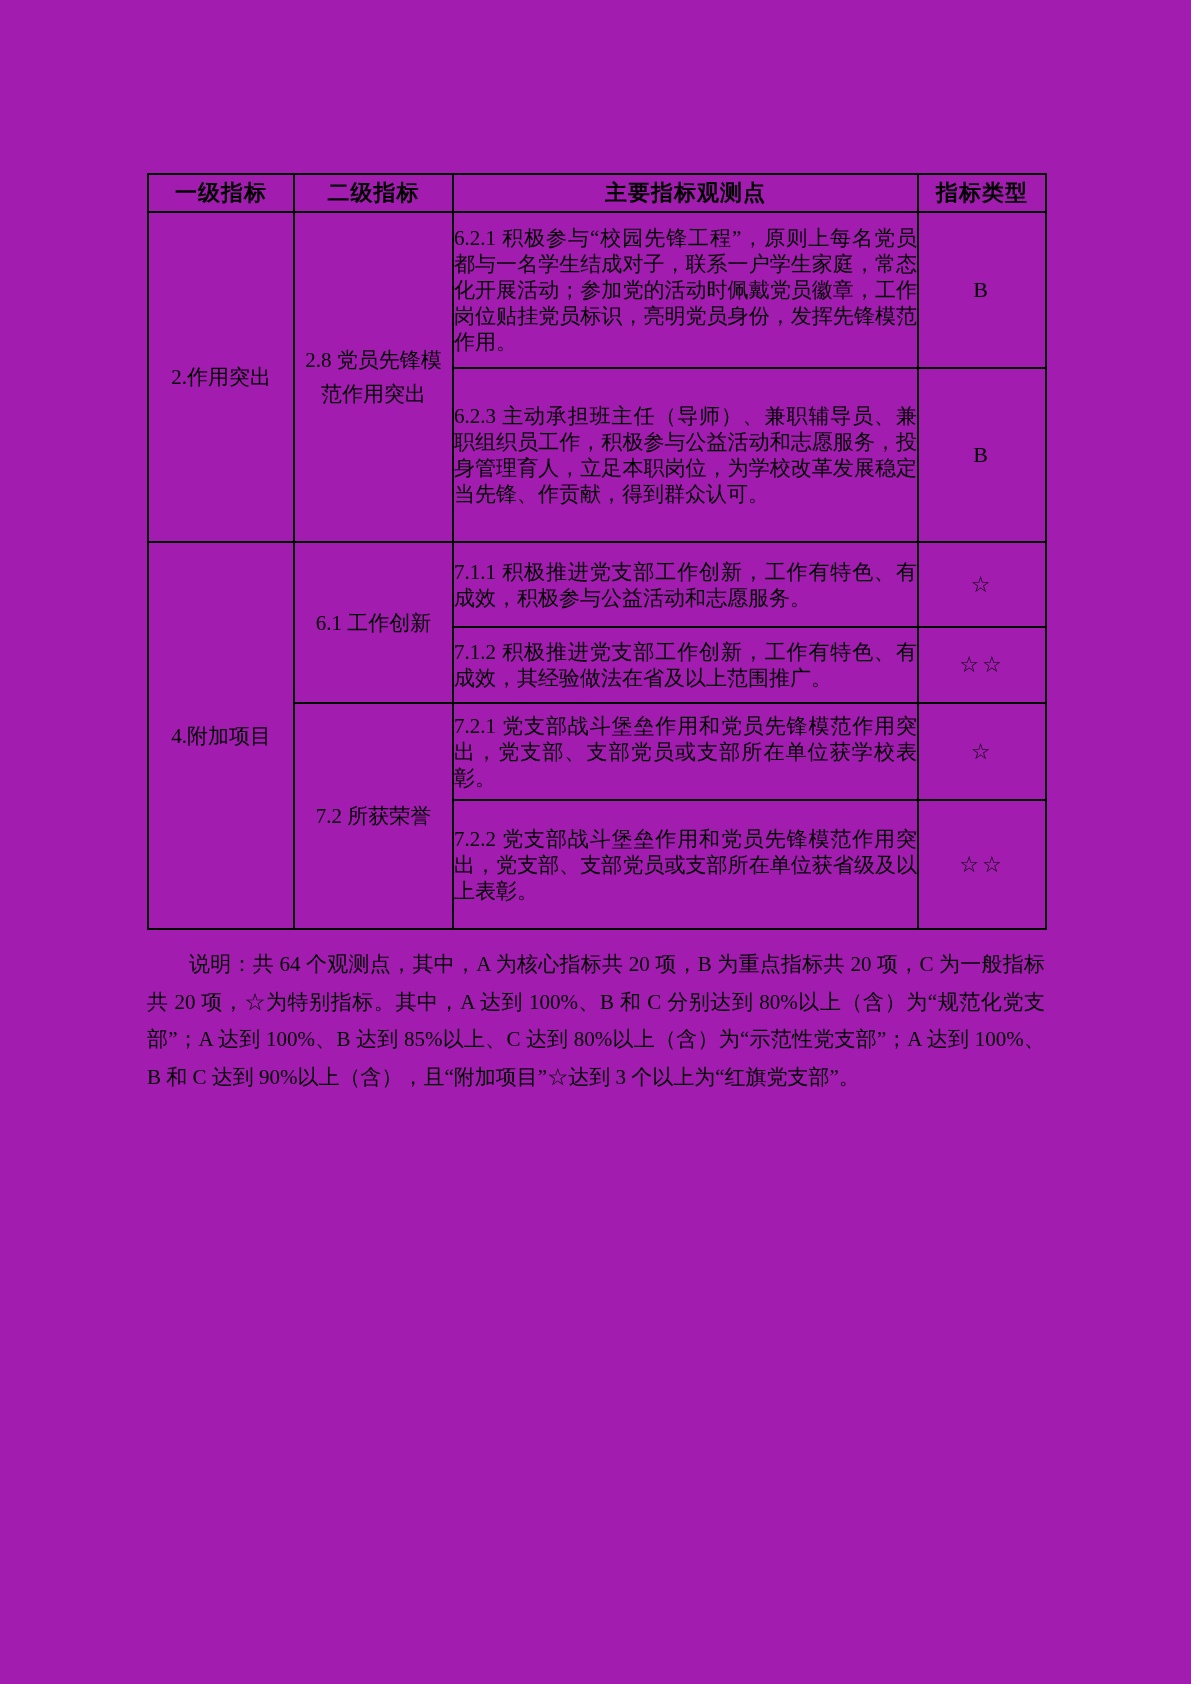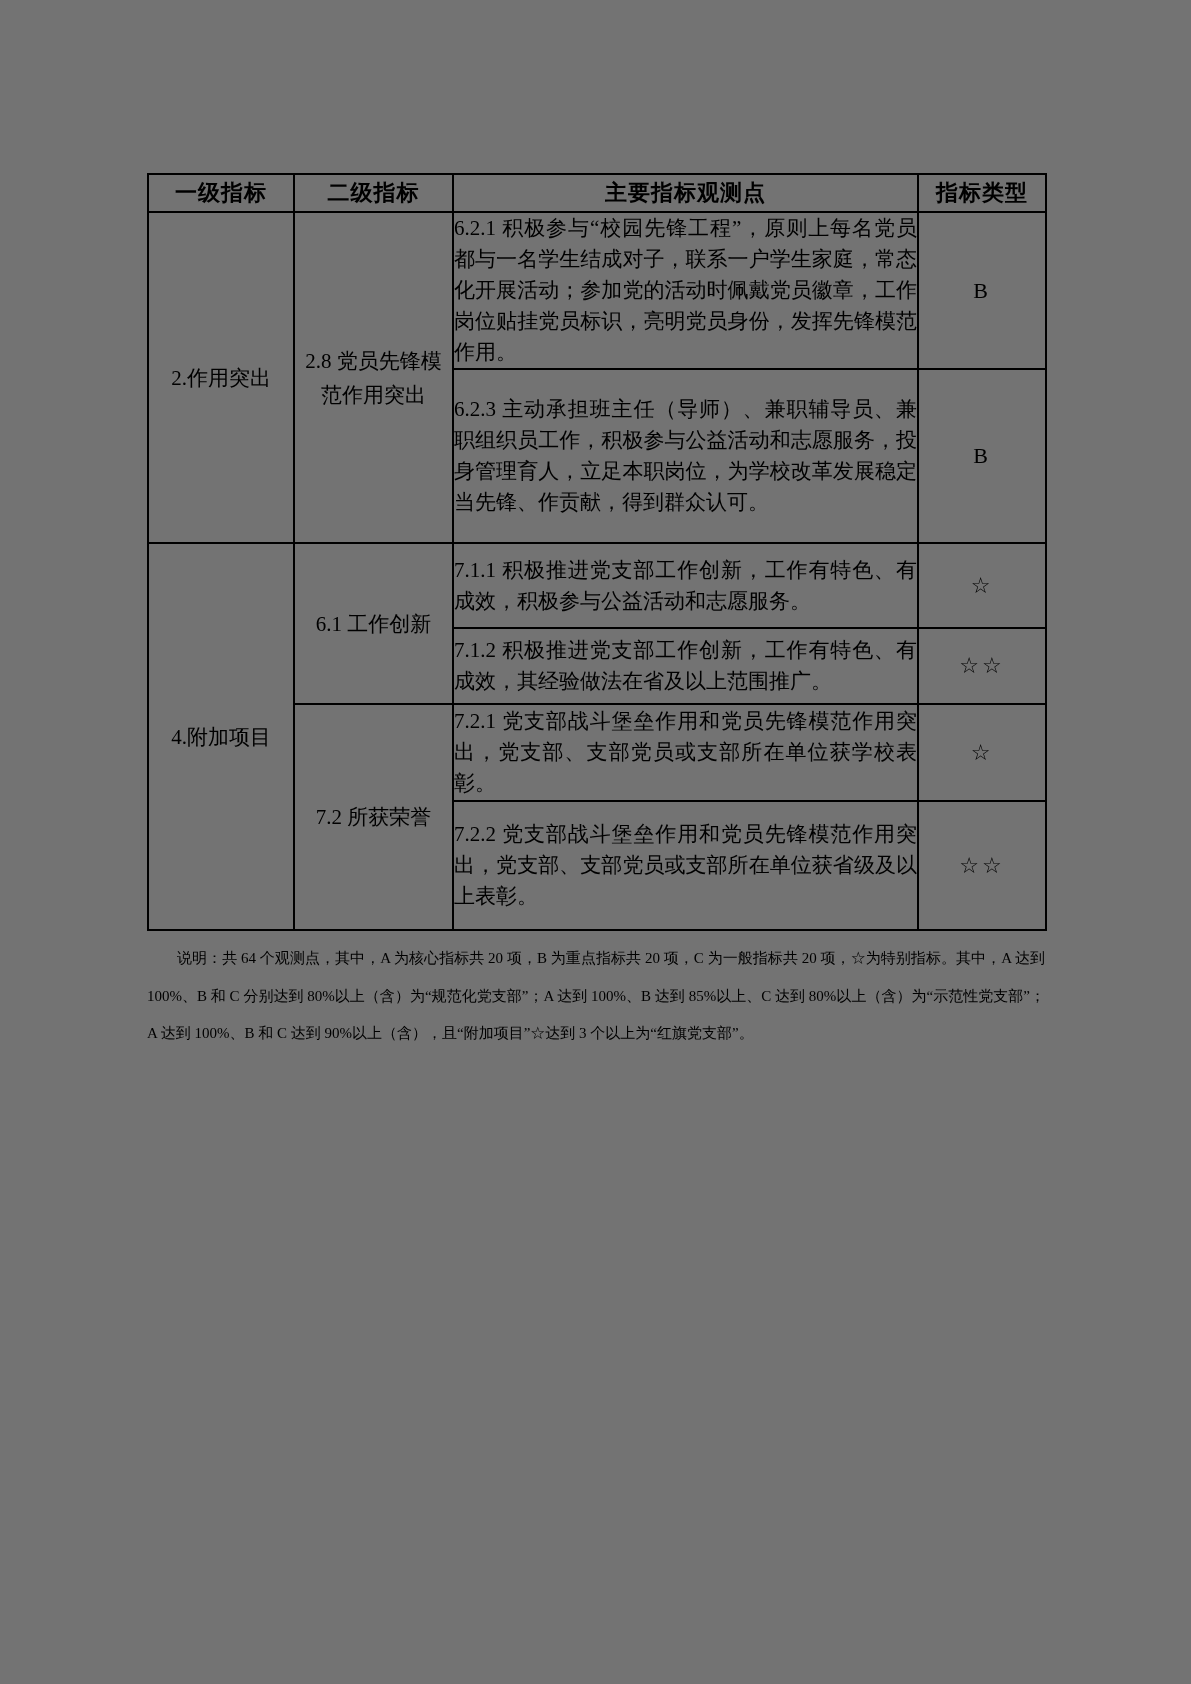--- a/index.html
+++ b/index.html
@@ -4,21 +4,21 @@
 <style>
   html, body {
     margin: 0;
     padding: 0;
     background: #ffffff;
   }
   .page {
     position: relative;
     width: 1191px;
     height: 1684px;
-    background: #737373;
+    background: #a21caf;
     color: #000000;
     overflow: hidden;
   }
   table.indicator-table {
     position: absolute;
     left: 147px;
     top: 173px;
     width: 898px;
     border-collapse: collapse;
     table-layout: fixed;
@@ -42,39 +42,39 @@
     font-family: "Liberation Serif", "DejaVu Serif", serif;
     font-size: 21px;
     line-height: 34px;
     text-align: center;
     vertical-align: middle;
     padding: 0 14px;
   }
   td.cell-observation {
     font-family: "Liberation Serif", "DejaVu Serif", serif;
     font-size: 21px;
-    line-height: 31px;
+    line-height: 26px;
     text-align: justify;
     vertical-align: middle;
     padding: 8px 14px 8px 12px;
   }
   td.cell-type {
     font-family: "Liberation Serif", "DejaVu Serif", serif;
     font-size: 22px;
     text-align: center;
     vertical-align: middle;
     letter-spacing: 3px;
   }
   .note-paragraph {
     position: absolute;
     left: 147px;
     top: 925px;
     width: 898px;
     font-family: "Liberation Serif", "DejaVu Serif", serif;
-    font-size: 15px;
+    font-size: 21px;
     line-height: 37.5px;
     text-align: justify;
     text-indent: 2em;
     color: #000000;
   }
 </style>
 </head>
 <body>
 
 <div class="page">

